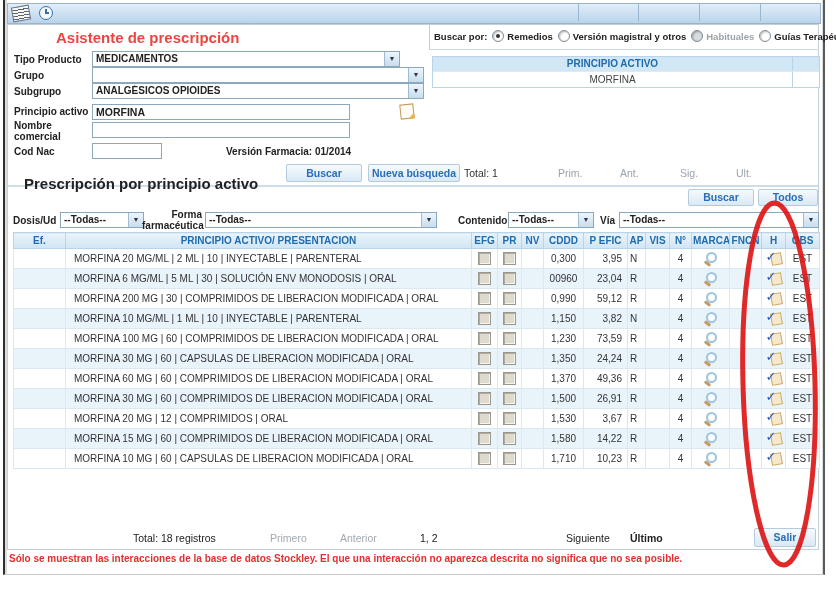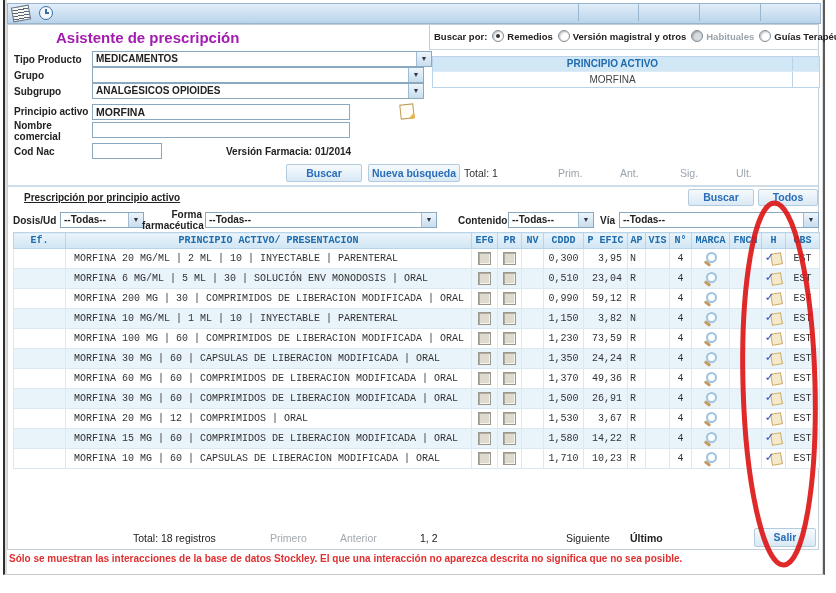--- a/index.html
+++ b/index.html
@@ -17,21 +17,21 @@
     repeating-linear-gradient(#f8f8f2 0 2px,#5a6475 2px 3px);border:1px solid #6a7484;transform:rotate(-10deg);}
   .icon-clock{position:absolute;left:31px;top:2px;width:12px;height:12px;border-radius:50%;
     background:#f2f7fc;border:1.5px solid #3c6ea5;}
   .icon-clock::before{content:"";position:absolute;left:5px;top:2px;width:1.5px;height:4px;background:#3c6ea5;}
   .icon-clock::after{content:"";position:absolute;left:5px;top:5px;width:3.5px;height:1.5px;background:#3c6ea5;}
   .tb-sep{position:absolute;top:0;width:1px;height:17px;background:#9ab6cf;}
 
   
   .content{position:absolute;left:2px;top:24px;width:812px;height:526px;background:#fff;
     border:1px solid #c2cfdb;box-sizing:border-box;}
-  .title{position:absolute;left:48px;top:4px;font-size:15px;font-weight:bold;color:#a21caf;}
+  .title{position:absolute;left:48px;top:4px;font-size:15px;font-weight:bold;color:#ef4444;}
 
   .vline-sep{position:absolute;left:421px;top:0;width:1px;height:24px;background:#b9cede;}
   .hline-sep{position:absolute;left:421px;top:24px;width:390px;height:1px;background:#c9d9e6;}
 
   .searchby{position:absolute;left:426px;top:5px;width:386px;display:flex;align-items:center;gap:5px;
     font-size:9.5px;font-weight:bold;color:#222;white-space:nowrap;}
   .radio-opt{display:flex;align-items:center;gap:3px;cursor:pointer;}
   .radio{width:10px;height:10px;border-radius:50%;border:1px solid #7e8b96;background:#fff;
     box-shadow:inset 1px 1px 2px rgba(0,0,0,.28);position:relative;flex:none;}
   .radio-opt.sel .radio::after{content:"";position:absolute;left:50%;top:50%;width:4px;height:4px;
@@ -62,26 +62,26 @@
   .icon-doc::after{content:"";position:absolute;right:-1px;bottom:-1px;width:0;height:0;
     border-left:6px solid transparent;border-bottom:6px solid #e8b24a;}
 
   .btn{position:absolute;background:linear-gradient(#f6fafd,#d9e9f5);border:1px solid #b3cbdd;
     border-radius:2px;color:#2a6db8;font-weight:bold;font-size:10.5px;text-align:center;cursor:pointer;}
 
   .stat-text{position:absolute;font-size:10.5px;color:#333;}
   .nav-grey{position:absolute;font-size:10.5px;color:#9aa4ae;}
 
   .divider{position:absolute;left:0;top:160px;width:810px;height:2px;background:#cfdde9;}
-  .section-title{position:absolute;left:16px;top:167px;font-size:10px;font-weight:bold;color:#222;
-    text-decoration:underline;}
+  .section-title{position:absolute;left:16px;top:150px;font-size:15px;font-weight:bold;color:#222;
+    }
 
   
   #rx-table{position:absolute;left:5px;top:207px;width:806px;border-collapse:collapse;table-layout:fixed;
-    border:1px solid #a9c7de;font-family:Liberation Mono, monospace;}
+    border:1px solid #a9c7de;}
   #rx-table th{background:linear-gradient(#eaf4fb,#d0e5f4);color:#1e6bad;font-weight:bold;font-size:10px;
     border:1px solid #b9d3e8;height:15px;padding:0 1px;overflow:hidden;white-space:nowrap;}
   #rx-table td{border:1px solid #d9e9f4;height:19px;padding:0 2px;font-size:10px;color:#333;
     text-align:center;overflow:hidden;white-space:nowrap;background:#fff;}
   #rx-table tr.alt td{background:#e9f3fa;}
   #rx-table td.c-pres{text-align:left;padding-left:8px;}
   #rx-table td.c-numr{text-align:right;padding-right:5px;}
   #rx-table td.c-ap{text-align:left;padding-left:2px;}
 
   .chk{display:inline-block;width:11px;height:11px;background:#dedace;border:1px solid #9c978d;
@@ -152,21 +152,21 @@
           <span class="pa-main">PRINCIPIO ACTIVO</span>
           <span class="pa-side"></span>
         </div>
         <div class="pa-row pa-valrow">
           <span class="pa-main">MORFINA</span>
           <span class="pa-side"></span>
         </div>
       </div>
 
       <span class="flabel" style="left:6px;top:29px">Tipo Producto</span>
-      <div class="sel-box" style="left:84px;top:26px;width:340px">
+      <div class="sel-box" style="left:84px;top:26px;width:308px">
         <span class="val">MEDICAMENTOS</span>
         <span class="arrow">▼</span>
       </div>
 
       <span class="flabel" style="left:6px;top:45px">Grupo</span>
       <div class="sel-box" style="left:84px;top:42px;width:332px">
         <span class="arrow">▼</span>
       </div>
 
       <span class="flabel" style="left:6px;top:61px">Subgrupo</span>
@@ -272,21 +272,21 @@
               <td class="c-fncn"></td>
               <td class="c-ico"><span class="icon-notecheck"></span></td>
               <td class="c-obs">EST</td>
             </tr>
             <tr class="alt">
               <td class="c-ef"></td>
               <td class="c-pres">MORFINA 6 MG/ML | 5 ML | 30 | SOLUCIÓN ENV MONODOSIS | ORAL</td>
               <td class="c-chk"><span class="chk"></span></td>
               <td class="c-chk"><span class="chk"></span></td>
               <td class="c-nv"></td>
-              <td class="c-num">0,510</td>
+              <td class="c-num">00960</td>
               <td class="c-numr">23,04</td>
               <td class="c-ap">R</td>
               <td class="c-vis"></td>
               <td class="c-n">4</td>
               <td class="c-ico"><span class="icon-magnifier"></span></td>
               <td class="c-fncn"></td>
               <td class="c-ico"><span class="icon-notecheck"></span></td>
               <td class="c-obs">EST</td>
             </tr>
             <tr>

